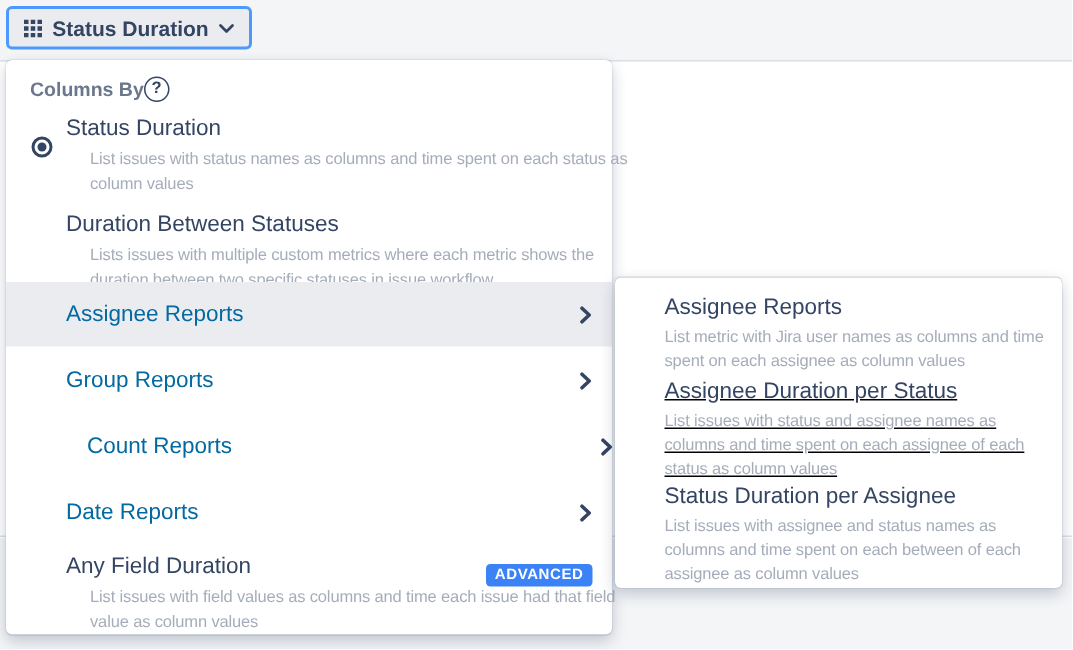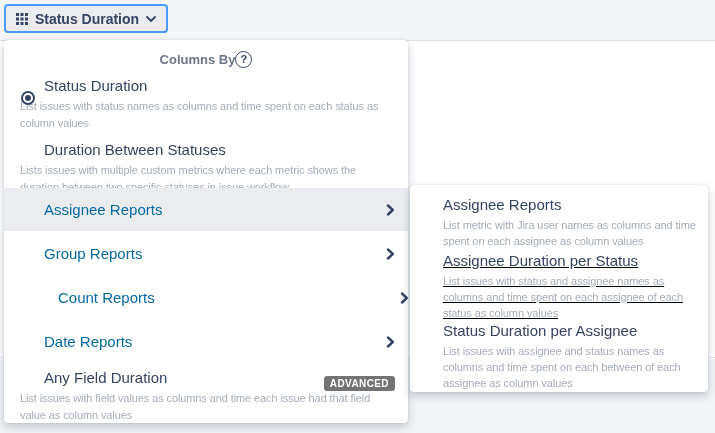--- a/index.html
+++ b/index.html
@@ -37,54 +37,54 @@
   
   .panel {
     position: absolute; background: #FFFFFF; border-radius: 4px;
     box-shadow: 0 4px 10px rgba(9,30,66,0.22), 0 0 1px rgba(9,30,66,0.32);
   }
   .main-panel { left: 4px; top: 40px; width: 404px; height: 383px; }
   .sub-panel  { left: 410px; top: 185px; width: 298px; height: 207px; }
 
   .menu-header {
     position: absolute; left: 16px; top: 10px; width: 372px; height: 18px;
-    display: flex; align-items: center; justify-content: center;
+    display: flex; align-items: center; justify-content: flex-start;
   }
   .menu-header .hdr { font-size: 13px; font-weight: bold; color: #6B778C; }
   .help {
     width: 17px; height: 17px; border: 1.5px solid #344563; border-radius: 50%;
     display: flex; align-items: center; justify-content: center;
     font-size: 11px; font-weight: bold; color: #344563; cursor: pointer;
   }
 
   .option { position: absolute; left: 0; width: 100%; cursor: pointer; }
   .option .radio {
     position: absolute; left: 17px; top: 15px; width: 14px; height: 14px;
     border: 2px solid #344563; border-radius: 50%; background: #fff;
   }
   .option .radio::after {
     content: ""; position: absolute; left: 2px; top: 2px;
     width: 6px; height: 6px; border-radius: 50%; background: #344563;
   }
   .opt-title { margin-left: 40px; font-size: 15px; line-height: 20px; color: #344563; }
-  .opt-desc  { margin-left: 16px; margin-top: 2px; width: 360px;
+  .opt-desc  { margin-left: 56px; margin-top: 2px; width: 360px;
                font-size: 11px; line-height: 17px; color: #A5ADBA; letter-spacing: -0.1px; }
 
   .group-row {
     position: absolute; left: 0; width: 100%; height: 43px;
     display: flex; align-items: center; cursor: pointer;
   }
   .group-row.hl { background: #EBECF0; }
   .group-row .glabel { margin-left: 40px; font-size: 15px; color: #0369a1; }
   .group-row .chev { position: absolute; right: 14px; top: 50%; transform: translateY(-50%);
                      display: flex; }
 
   .adv-badge {
     position: absolute; right: 13px; top: 8px; height: 15px; line-height: 15px;
-    padding: 0 6px; background: #737373; color: #FFFFFF; border-radius: 3px;
+    padding: 0 6px; background: #3b82f6; color: #FFFFFF; border-radius: 3px;
     font-size: 10px; font-weight: bold; letter-spacing: 0.4px;
   }
 
   .sub-item { position: absolute; left: 33px; width: 262px; cursor: pointer; }
   .sub-title { font-size: 15px; line-height: 20px; color: #344563; }
   .sub-desc  { margin-top: 2px; width: 258px; font-size: 11px; line-height: 16px;
                color: #A5ADBA; letter-spacing: -0.1px; }
 </style>
 </head>
 <body>

